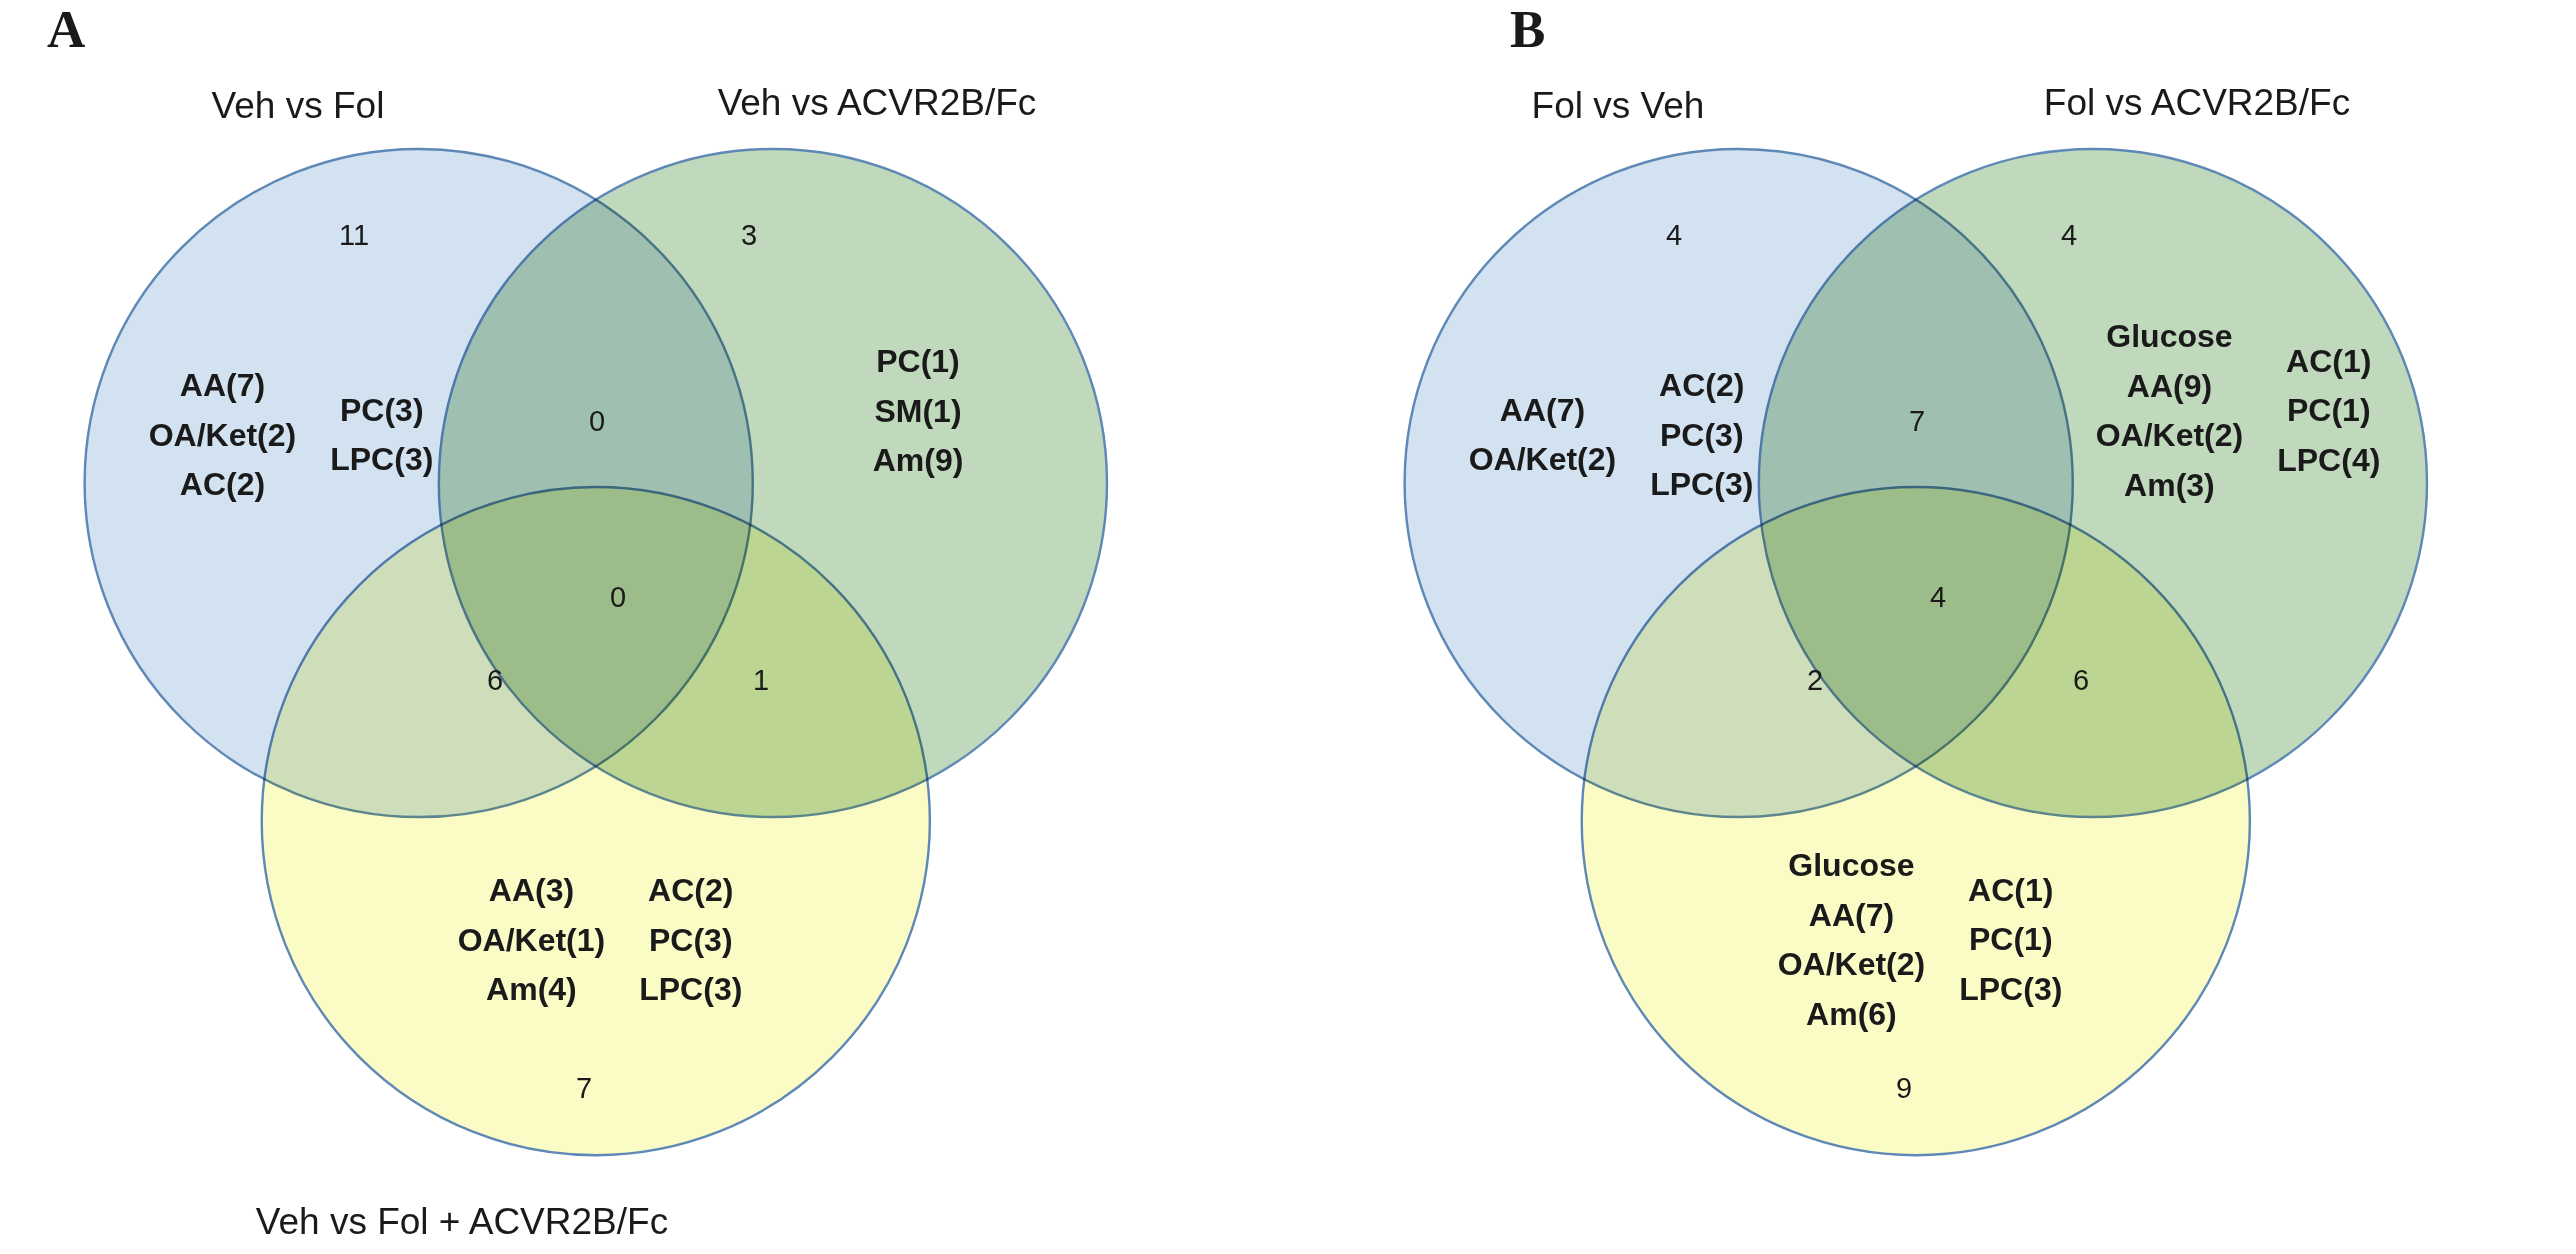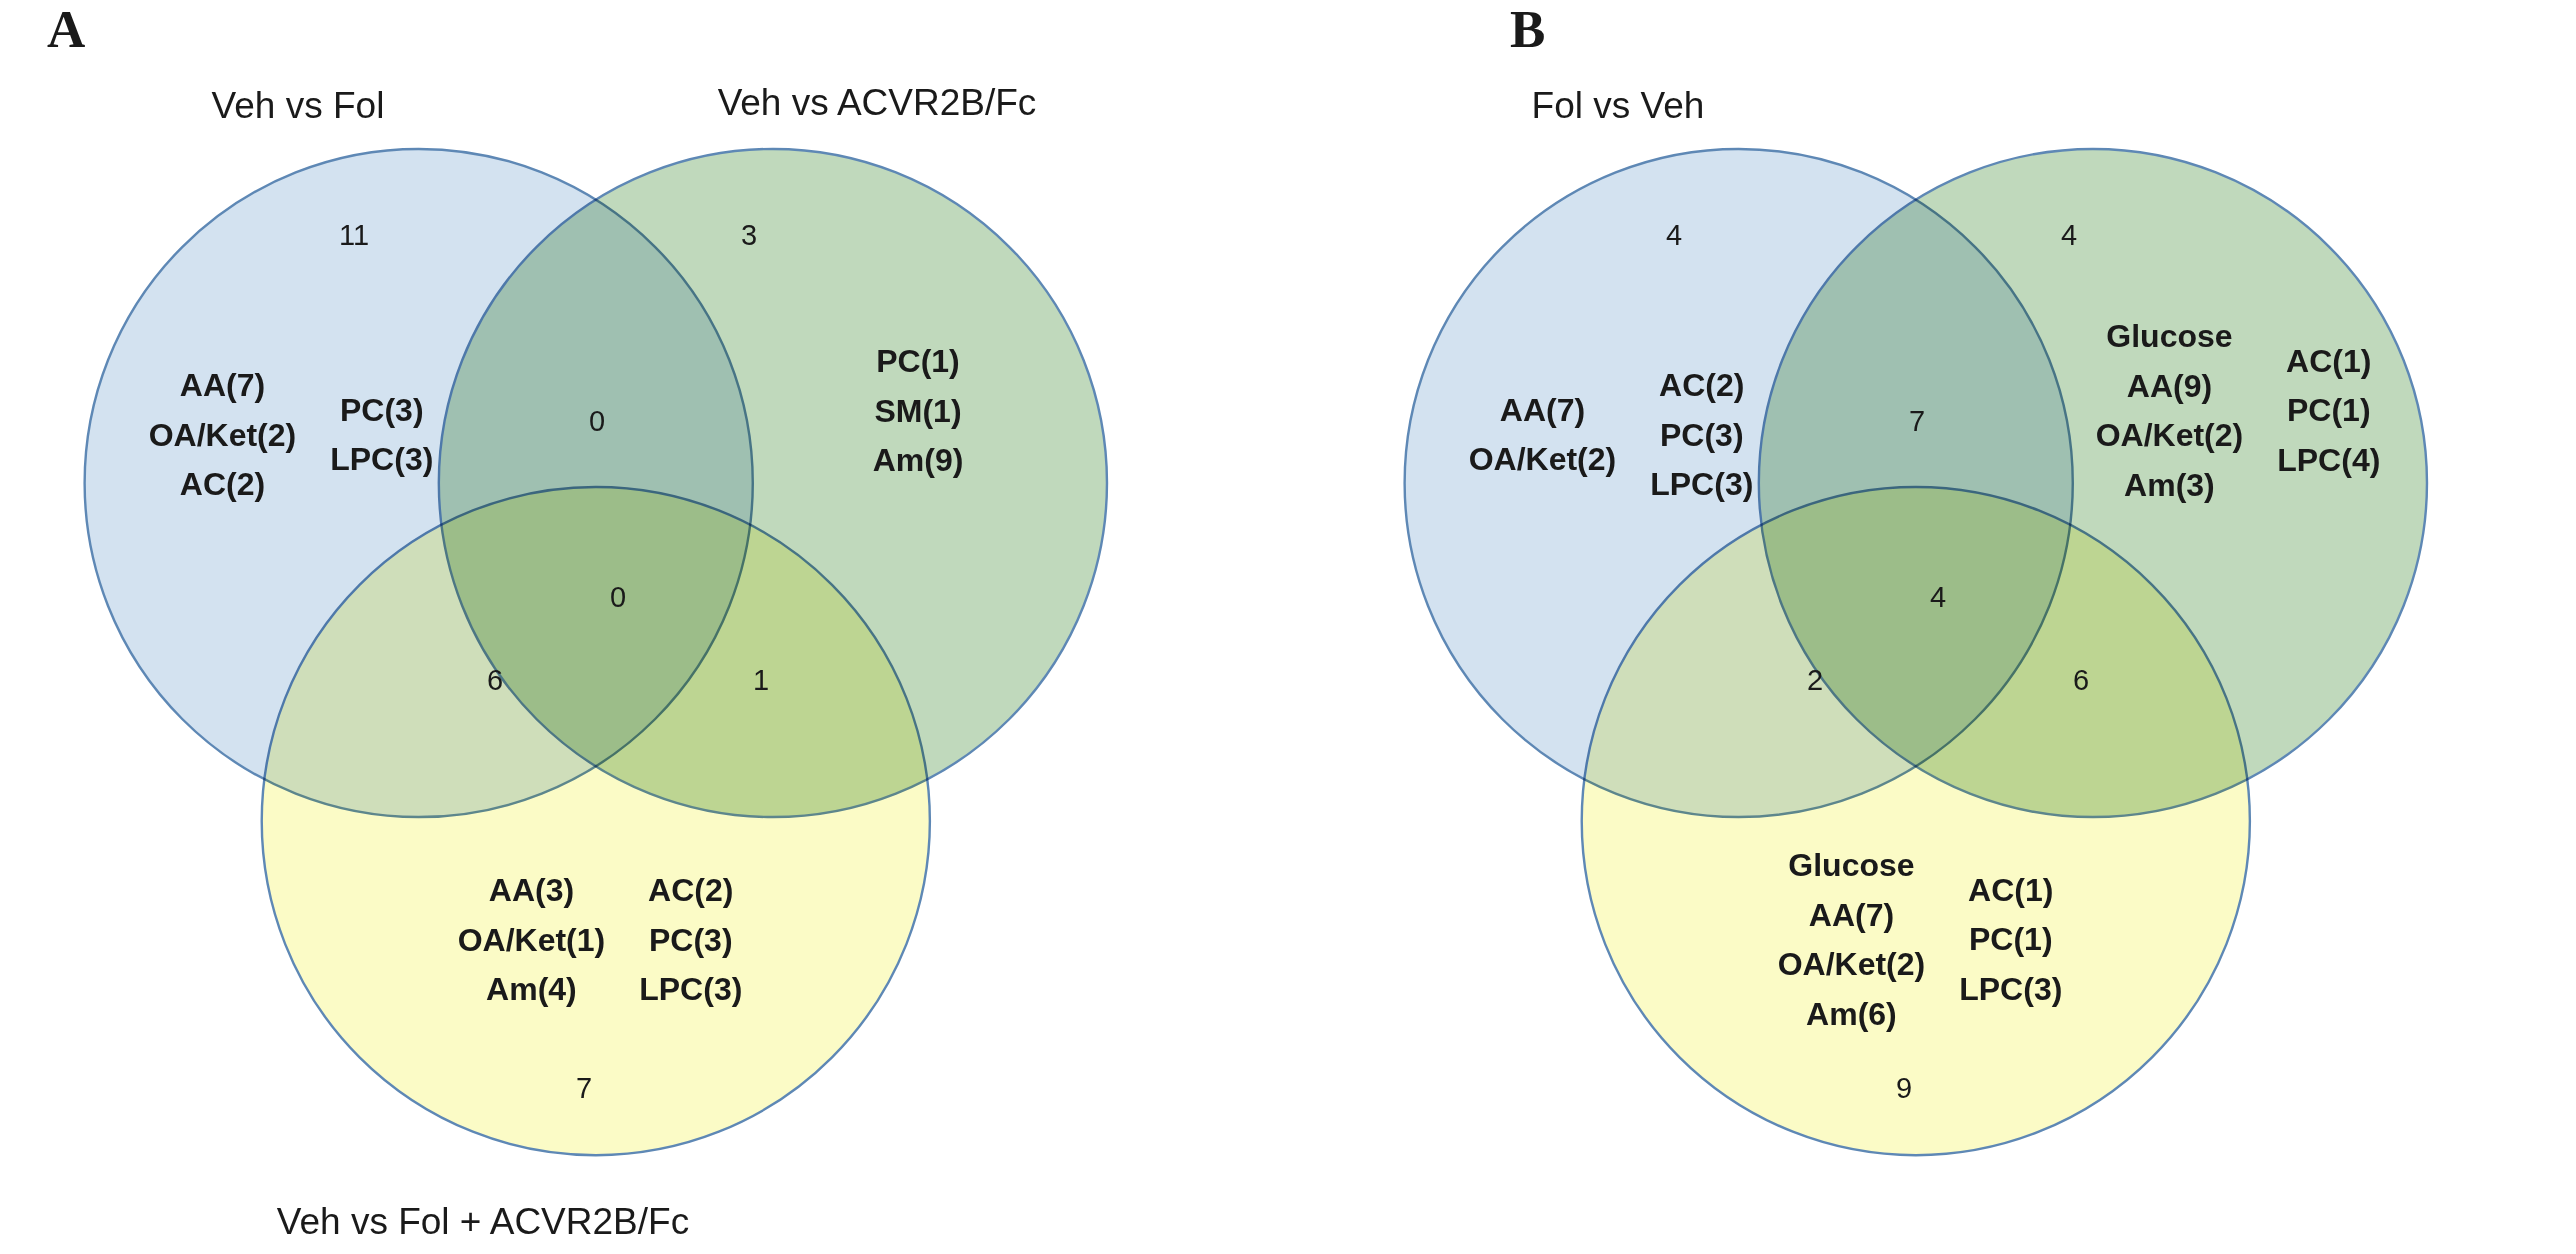--- a/index.html
+++ b/index.html
@@ -20,21 +20,21 @@
   .title-left{left:298px;top:106px;}
   .title-right{left:841px;top:103px;margin-left:36px;}
   .num-left{left:354px;top:235px;}
   .num-right{left:749px;top:235px;}
   .num-topmid{left:597px;top:421px;}
   .num-center{left:618px;top:597px;}
   .num-bl{left:495px;top:680px;}
   .num-br{left:761px;top:680px;}
   .num-bottom{left:584px;top:1088px;}
   .bottom-label{top:1222px;}
-  .panel-a .bottom-label{left:483px;}
+  .panel-a .bottom-label{left:462px;}
   .panel-b .bottom-label{left:608px;}
   .contents{position:absolute;transform:translate(-50%,-50%);display:flex;gap:34px;
             align-items:center;font-size:32px;font-weight:700;line-height:1.55;text-align:center;}
   .contents-left{left:291px;top:435px;}
   .contents-right{left:918px;top:411px;}
   .contents-bottom{left:600px;top:940px;}
   .col{display:flex;flex-direction:column;}
   .content-line{white-space:nowrap;}
 </style>
 </head>
@@ -97,20 +97,21 @@
 <div class="panel panel-b">
   <svg class="venn-svg" width="1256" height="1255" viewBox="0 0 1560 1559">
     <circle class="venn-circle" cx="520" cy="600" r="415" fill="#d3e2f0" stroke="#5e88b5" stroke-width="3"></circle>
     <circle class="venn-circle" cx="960" cy="600" r="415" fill="#c0d9bc" stroke="#5e88b5" stroke-width="3"></circle>
     <circle class="venn-circle" cx="740" cy="1020" r="415" fill="#fbfbc6" stroke="#5e88b5" stroke-width="3"></circle>
   </svg>
 
   <div class="letter">B</div>
 
   <div class="t title title-left">Fol vs Veh</div>
+  <div class="t title title-right">Fol vs ACVR2B/Fc</div>
 
   <div class="t num num-left">4</div>
   <div class="t num num-right">4</div>
   <div class="t num num-bottom">9</div>
   <div class="t num num-topmid">7</div>
   <div class="t num num-center">4</div>
   <div class="t num num-bl">2</div>
   <div class="t num num-br">6</div>
 
   <div class="contents contents-left">

